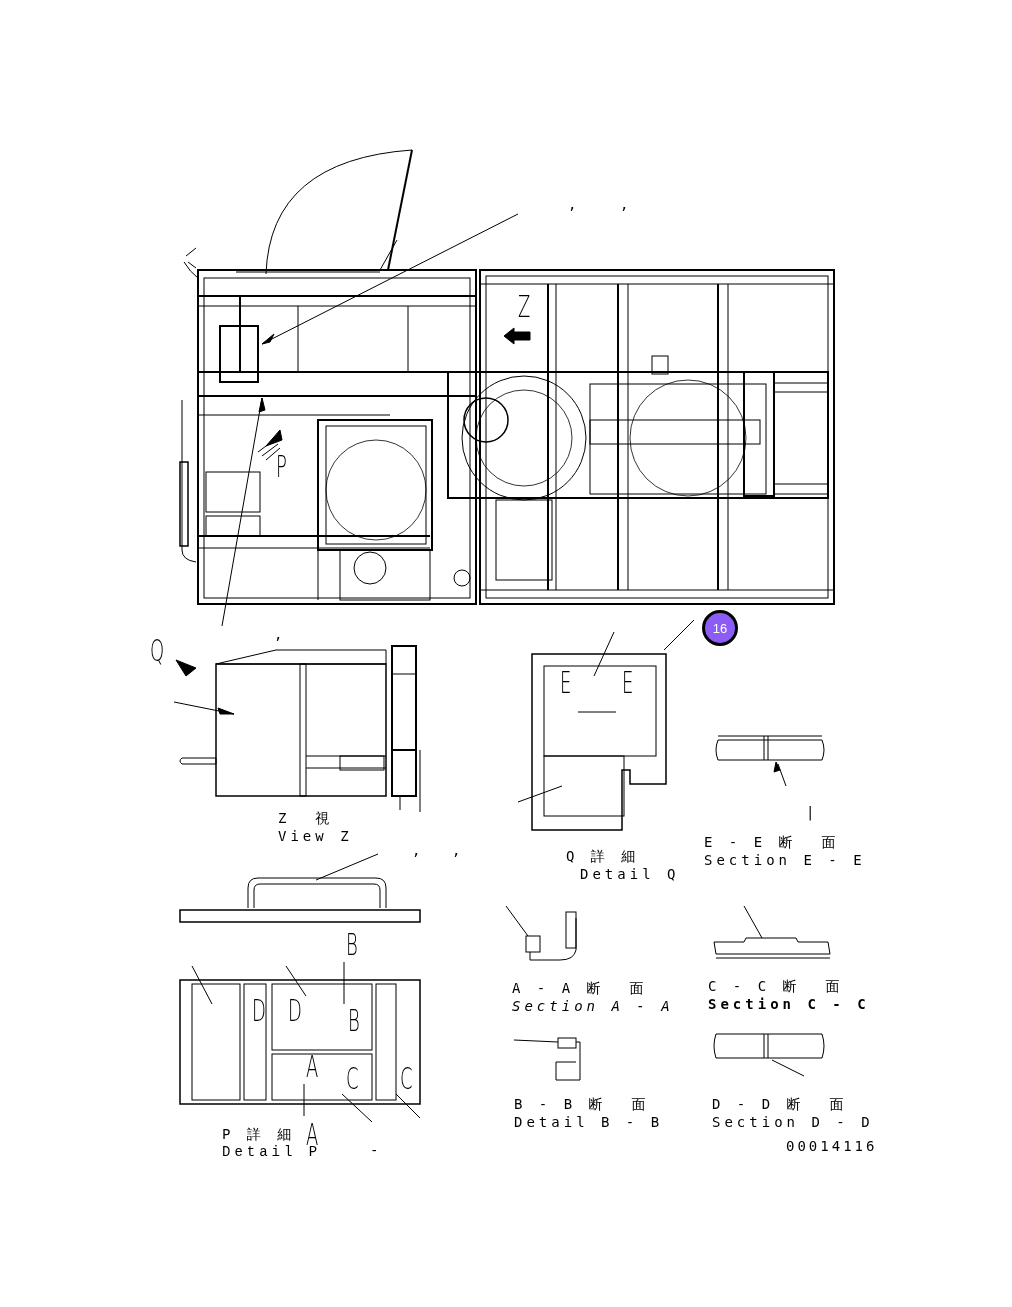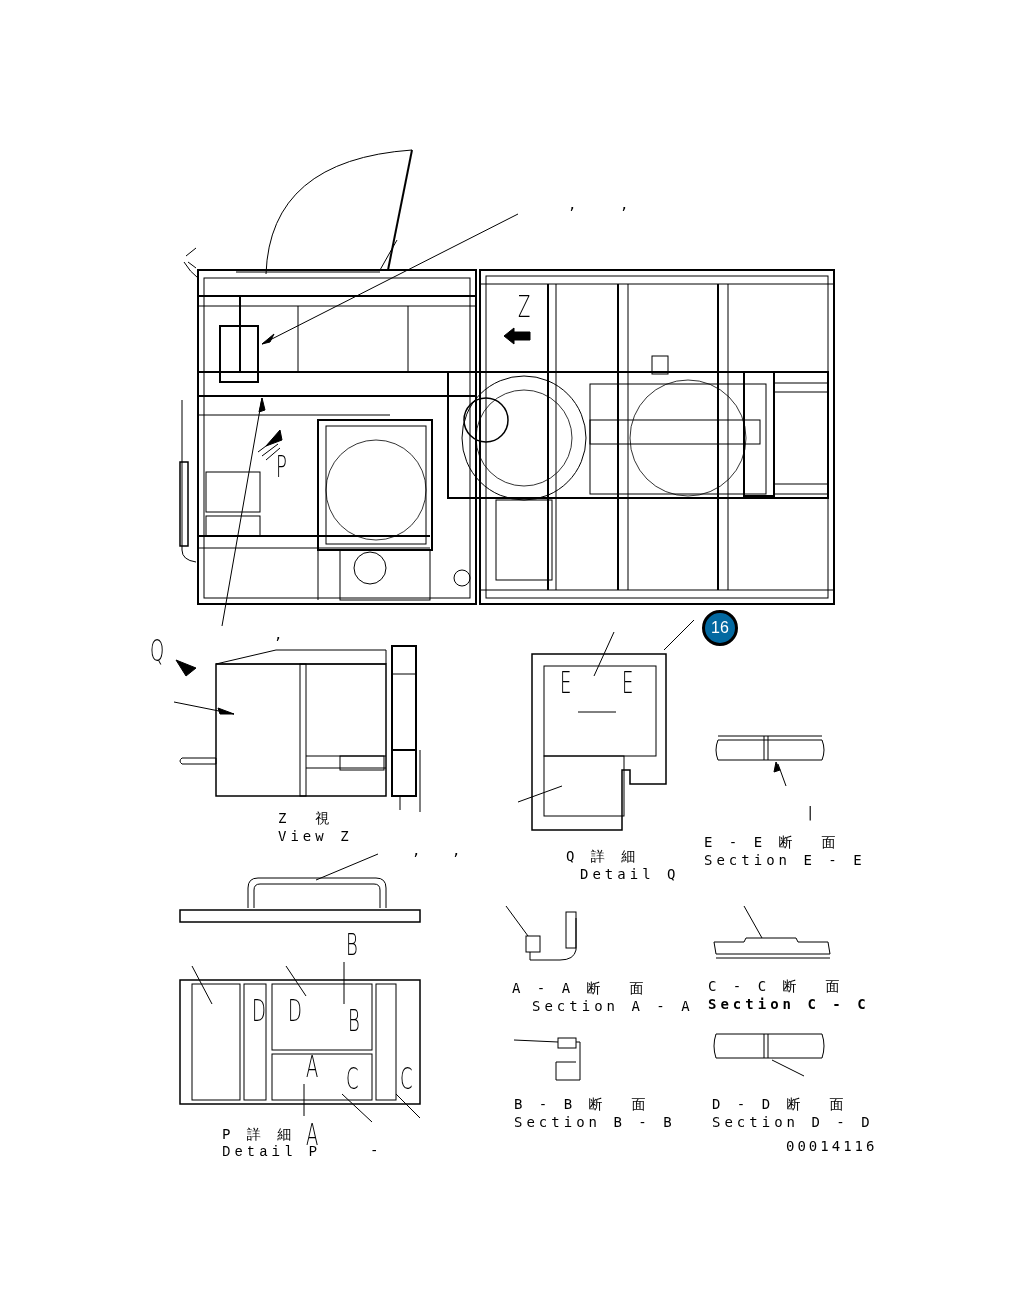--- a/index.html
+++ b/index.html
@@ -1,20 +1,20 @@
 <!DOCTYPE html>
 <html><head>
 <meta charset="utf-8">
 <style>
   html, body { margin:0; padding:0; background:#ffffff; }
   body { width:1012px; height:1307px; position:relative; overflow:hidden; font-family:"DejaVu Sans Mono", monospace; color:#000; }
   svg.drawing { position:absolute; left:0; top:0; }
   .lbl { position:absolute; font-family:"DejaVu Sans Mono", monospace; font-size:14px; letter-spacing:4px; line-height:16px; white-space:pre; color:#000; }
   .big { position:absolute; font-family:"DejaVu Sans", sans-serif; font-size:30px; font-weight:100; color:#000; line-height:30px; transform:scaleX(0.6); transform-origin:left top; }
-  .callout { position:absolute; width:36px; height:36px; border-radius:50%; background:#0369a1; border:3px solid #000; box-sizing:border-box; color:#fff; font-family:"Liberation Sans", sans-serif; font-size:16px; display:flex; align-items:center; justify-content:center; }
+  .callout { position:absolute; width:36px; height:36px; border-radius:50%; background:#8b5cf6; border:3px solid #000; box-sizing:border-box; color:#fff; font-family:"Liberation Sans", sans-serif; font-size:13px; display:flex; align-items:center; justify-content:center; }
   .docid { position:absolute; font-family:"DejaVu Sans Mono", monospace; font-size:14px; letter-spacing:3px; }
 </style>
 </head>
 <body>
 
 <svg class="drawing" width="1012" height="1307" viewBox="0 0 1012 1307" fill="none" stroke="#000" stroke-width="1">
 
   <g>
 
     <path d="M266 274 Q270 160 412 150"></path>
@@ -191,27 +191,27 @@
 <div class="lbl" style="left:566px;top:848px;">Q 詳 細</div>
 <div class="lbl" style="left:566px;top:866px;padding-left:14px;">Detail Q</div>
 
 <div class="lbl" style="left:704px;top:834px;">E - E 断  面</div>
 <div class="lbl" style="left:704px;top:852px;">Section E - E</div>
 
 <div class="lbl" style="left:222px;top:1126px;">P 詳 細</div>
 <div class="lbl" style="left:222px;top:1144px;font-family:Liberation Mono, monospace;">Detail P</div>
 
 <div class="lbl" style="left:512px;top:980px;">A - A 断  面</div>
-<div class="lbl" style="left:532px;top:998px;">Section A - A</div>
+<div class="lbl" style="left:512px;top:998px;font-style:italic;">Section A - A</div>
 
 <div class="lbl" style="left:708px;top:978px;">C - C 断  面</div>
 <div class="lbl" style="left:708px;top:996px;font-weight:bold;">Section C - C</div>
 
 <div class="lbl" style="left:514px;top:1096px;">B - B 断  面</div>
-<div class="lbl" style="left:514px;top:1114px;">Section B - B</div>
+<div class="lbl" style="left:514px;top:1114px;">Detail B - B</div>
 
 <div class="lbl" style="left:712px;top:1096px;">D - D 断  面</div>
 <div class="lbl" style="left:712px;top:1114px;">Section D - D</div>
 
 <div class="lbl" style="left:568px;top:196px;">,</div>
 <div class="lbl" style="left:620px;top:196px;">,</div>
 <div class="lbl" style="left:274px;top:626px;">,</div>
 <div class="lbl" style="left:412px;top:842px;">,</div>
 <div class="lbl" style="left:452px;top:842px;">,</div>
 <div class="lbl" style="left:370px;top:1142px;">-</div>

